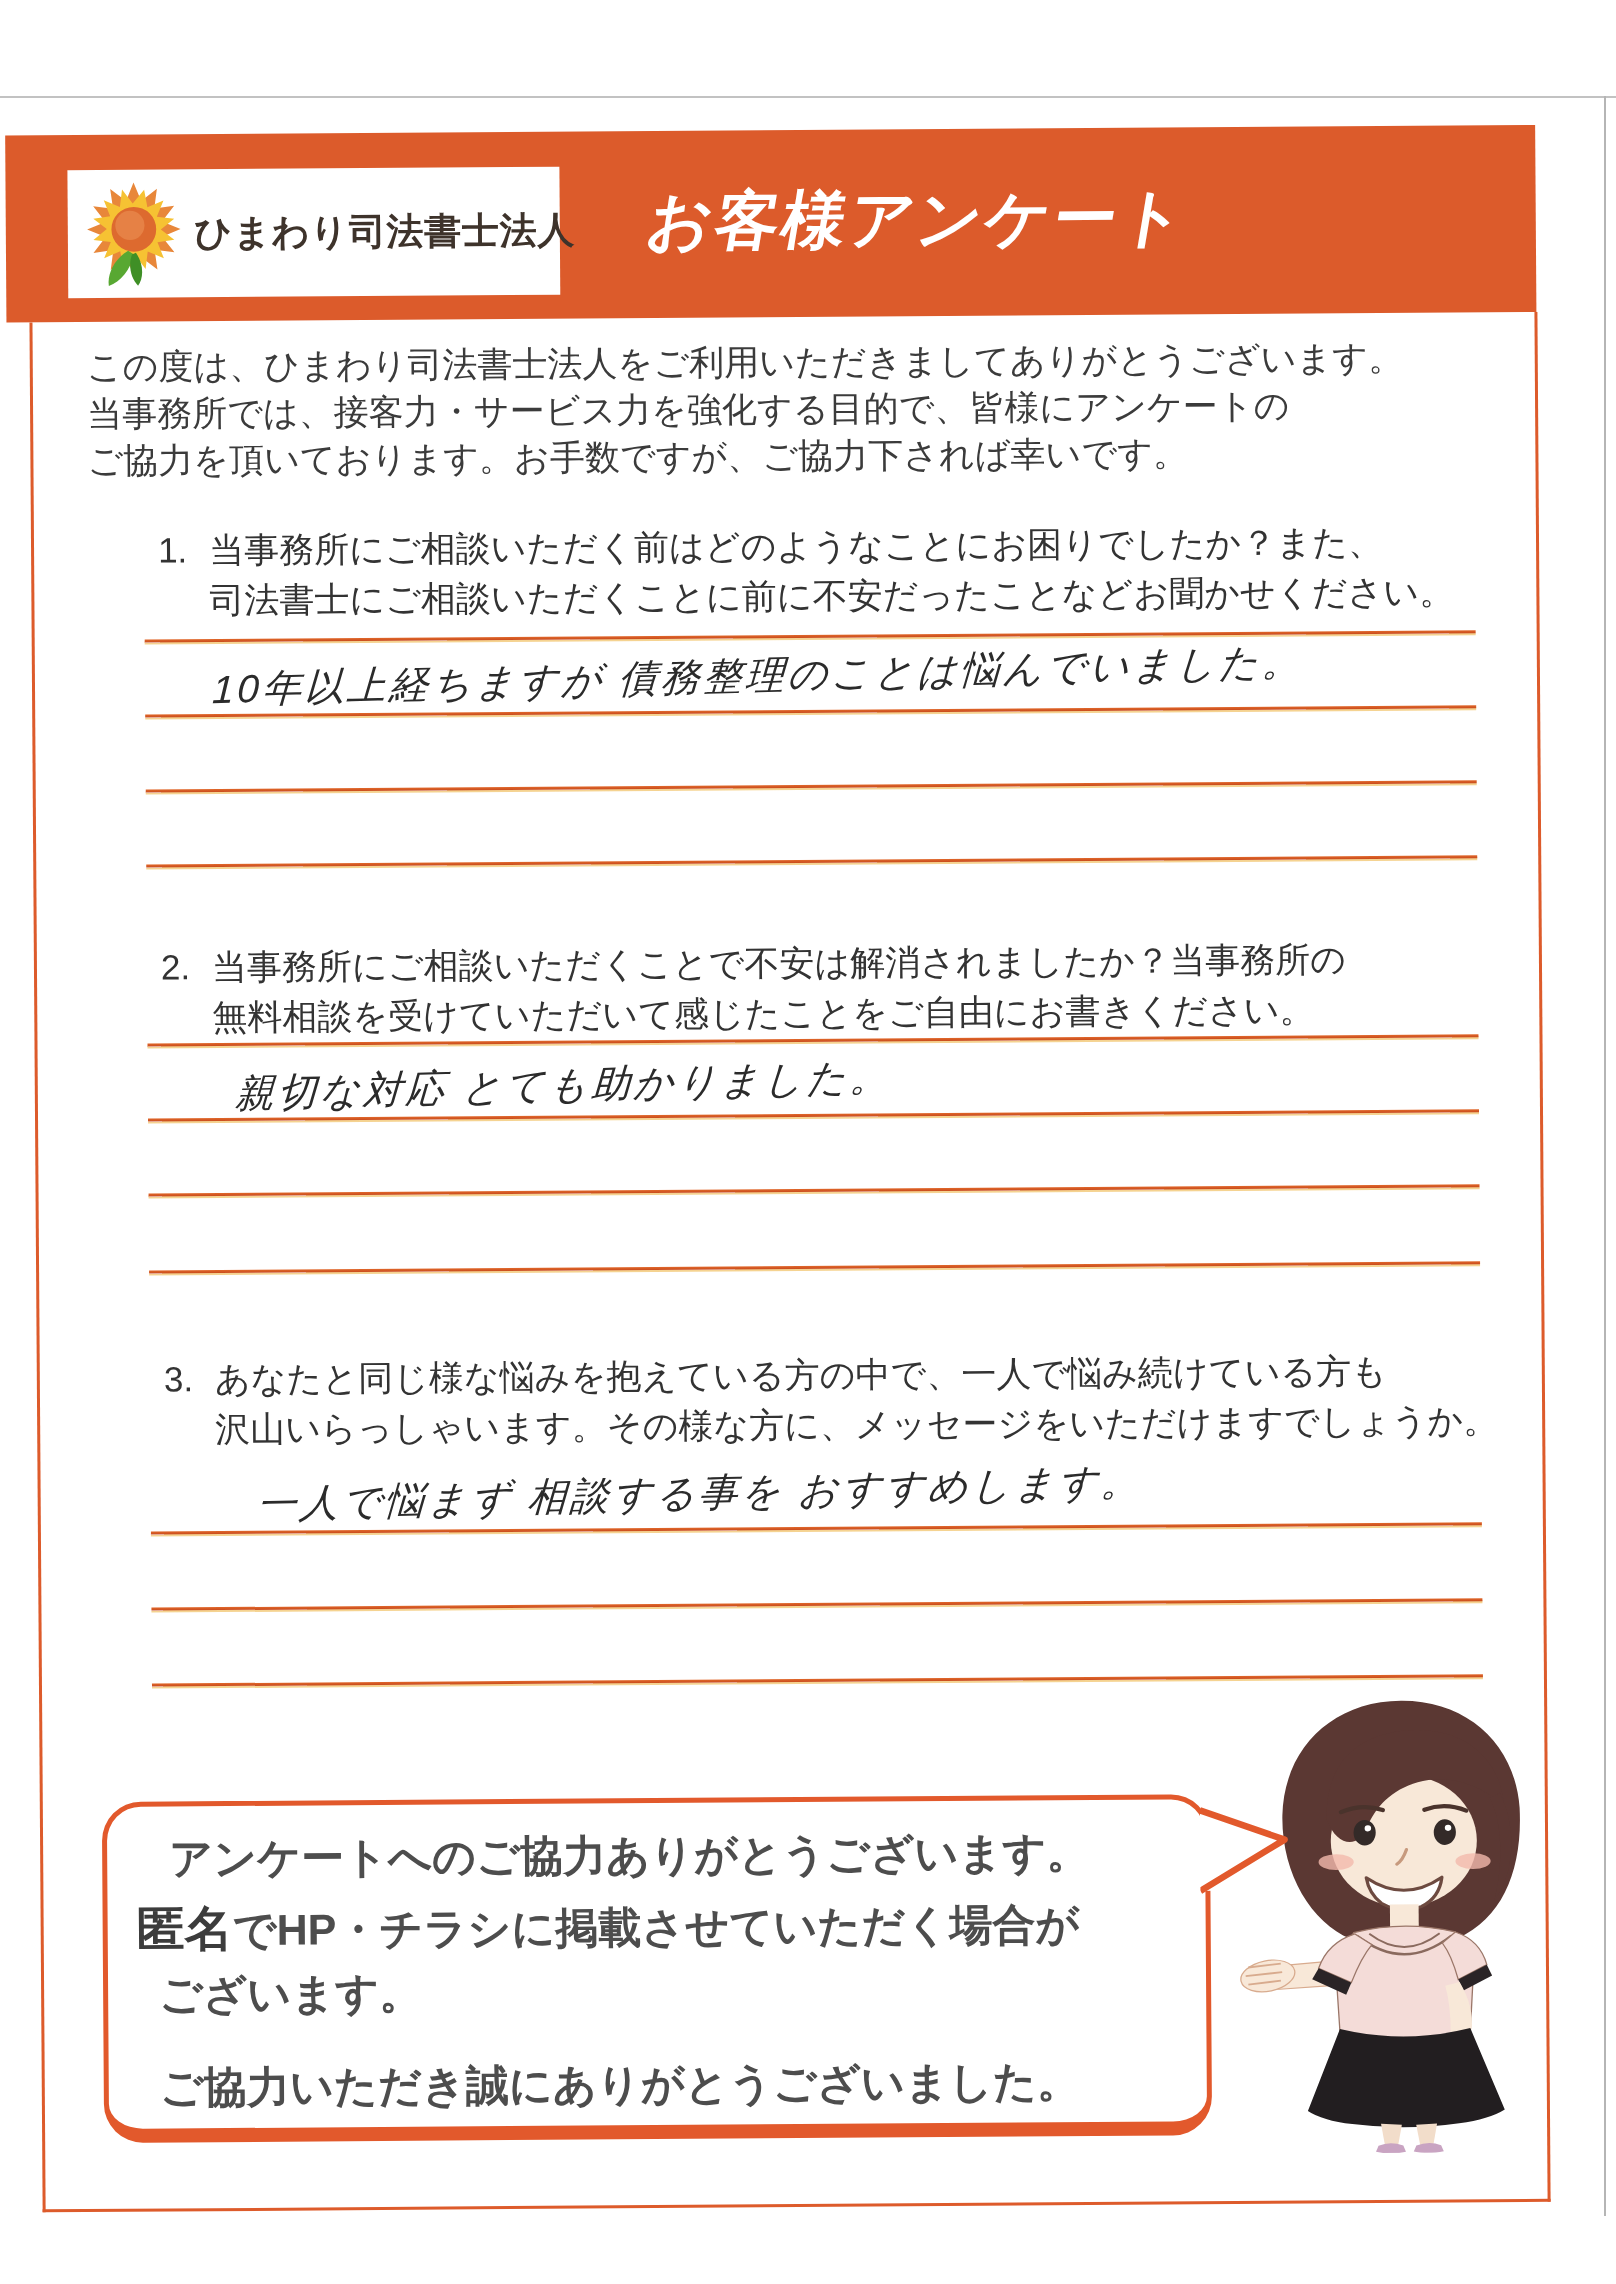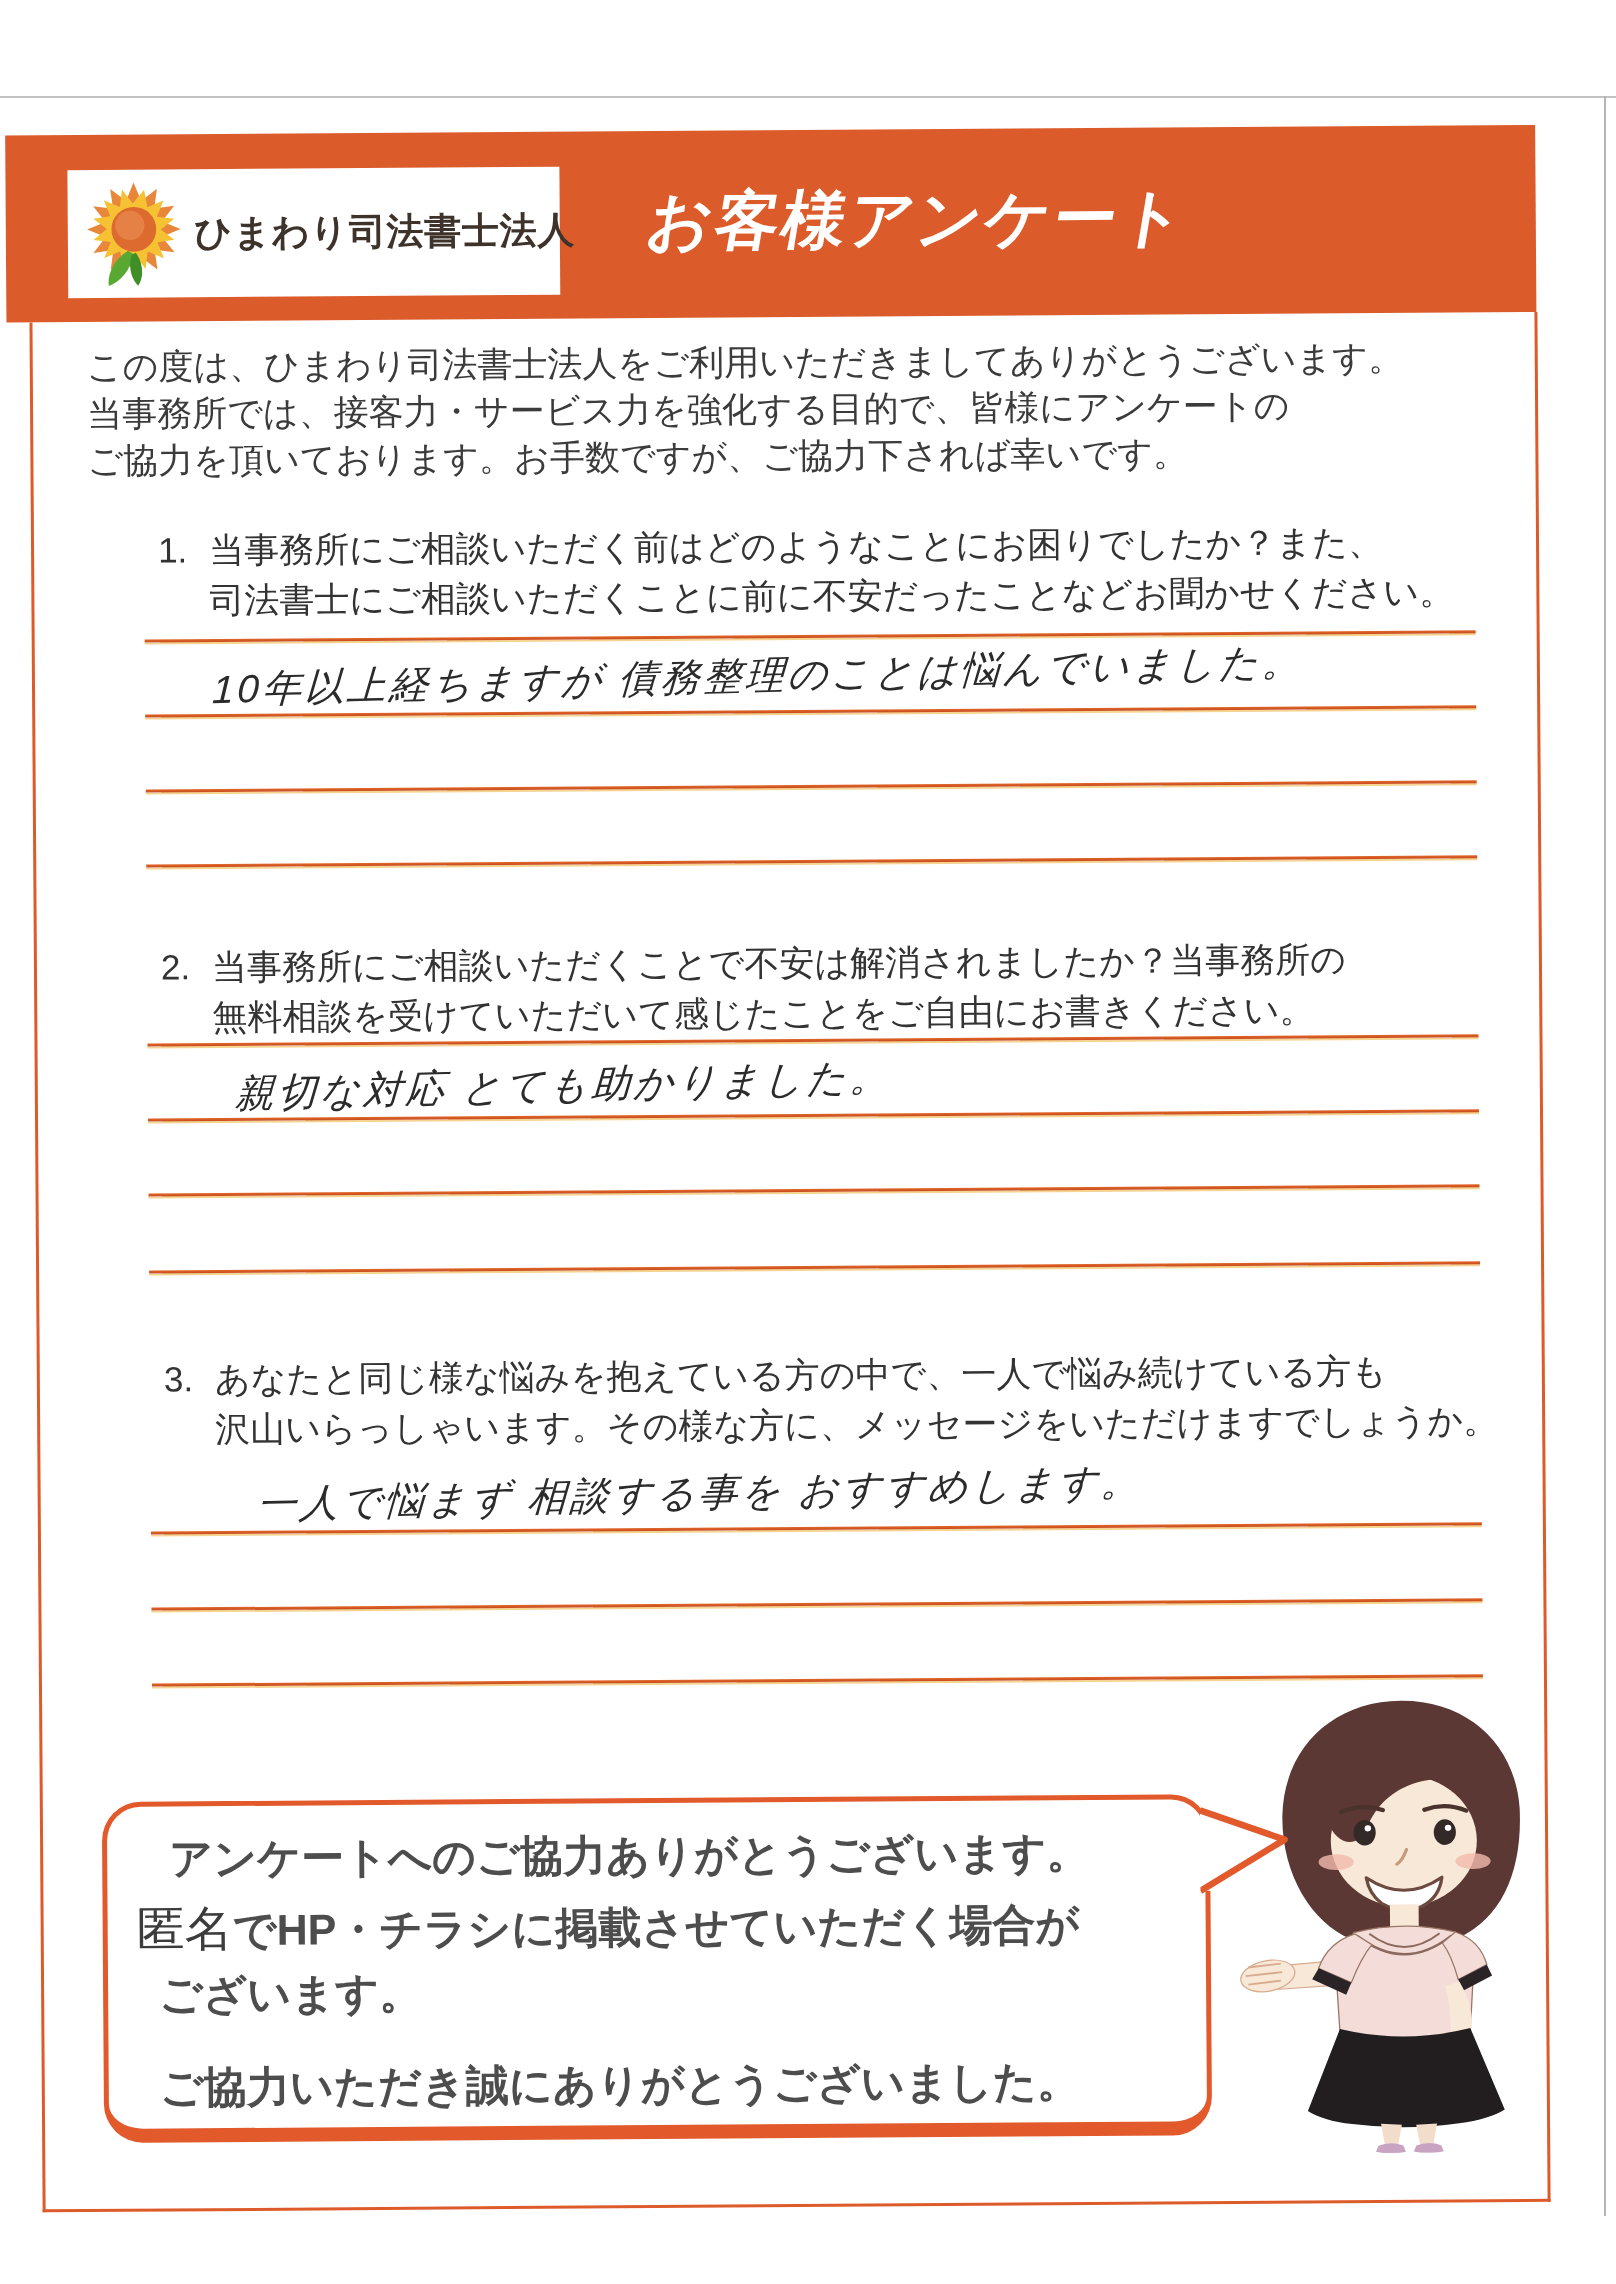--- a/index.html
+++ b/index.html
@@ -54,21 +54,21 @@
   .bubble{
     position:absolute;left:98px;top:1797px;width:1108px;height:341px;
     background:#ffffff;border:5.9px solid #e2592c;border-bottom-width:14.3px;
     border-radius:39px;box-sizing:border-box;z-index:2;
   }
   .bubble .bline{position:absolute;font-size:43px;color:#4d4d4d;font-weight:600;white-space:nowrap;}
   .bubble .b1{left:62px;top:23.5px;}
   .bubble .b2{left:29px;top:91px;}
   .bubble .b3{left:51px;top:160px;}
   .bubble .b4{left:51px;top:253px;}
-  .tokumei{font-weight:400;font-size:48px;color:#3c3c3c;}
+  .tokumei{font-weight:700;font-size:48px;color:#3c3c3c;}
   .bubble-tail{position:absolute;left:1196px;top:1805px;z-index:3;}
 
   .woman{position:absolute;left:1225px;top:1694px;z-index:1;}
 </style>
 </head>
 <body>
 
 <div class="scan">
   <div class="scan-topline"></div>
   <div class="scan-rightline"></div>

